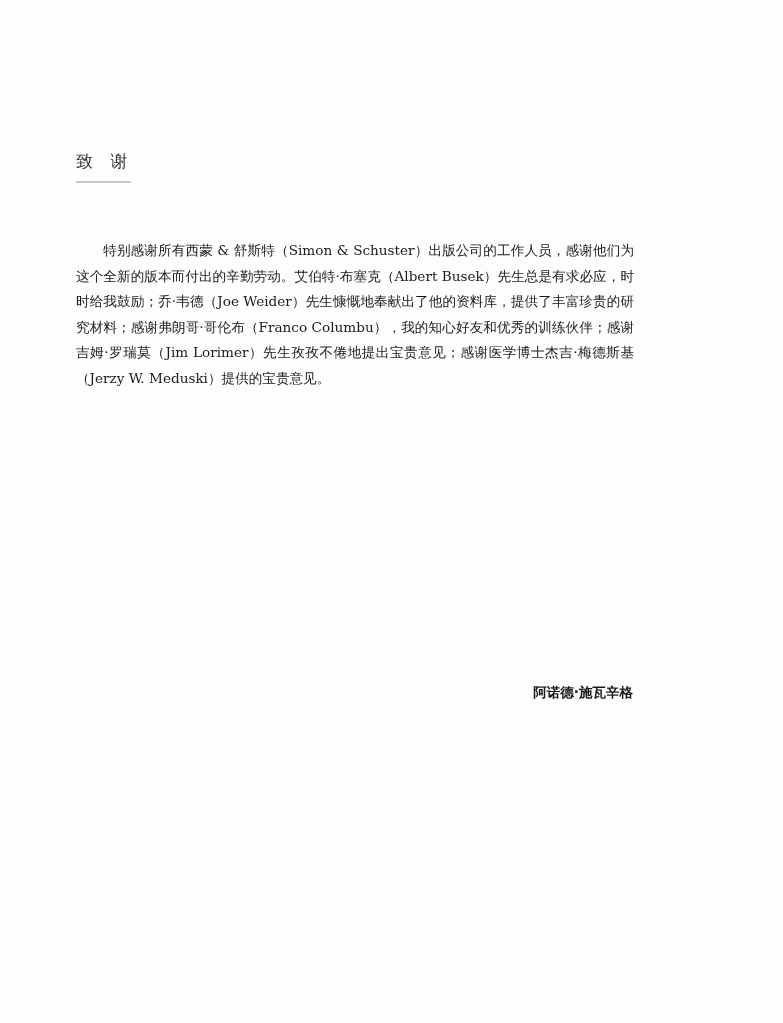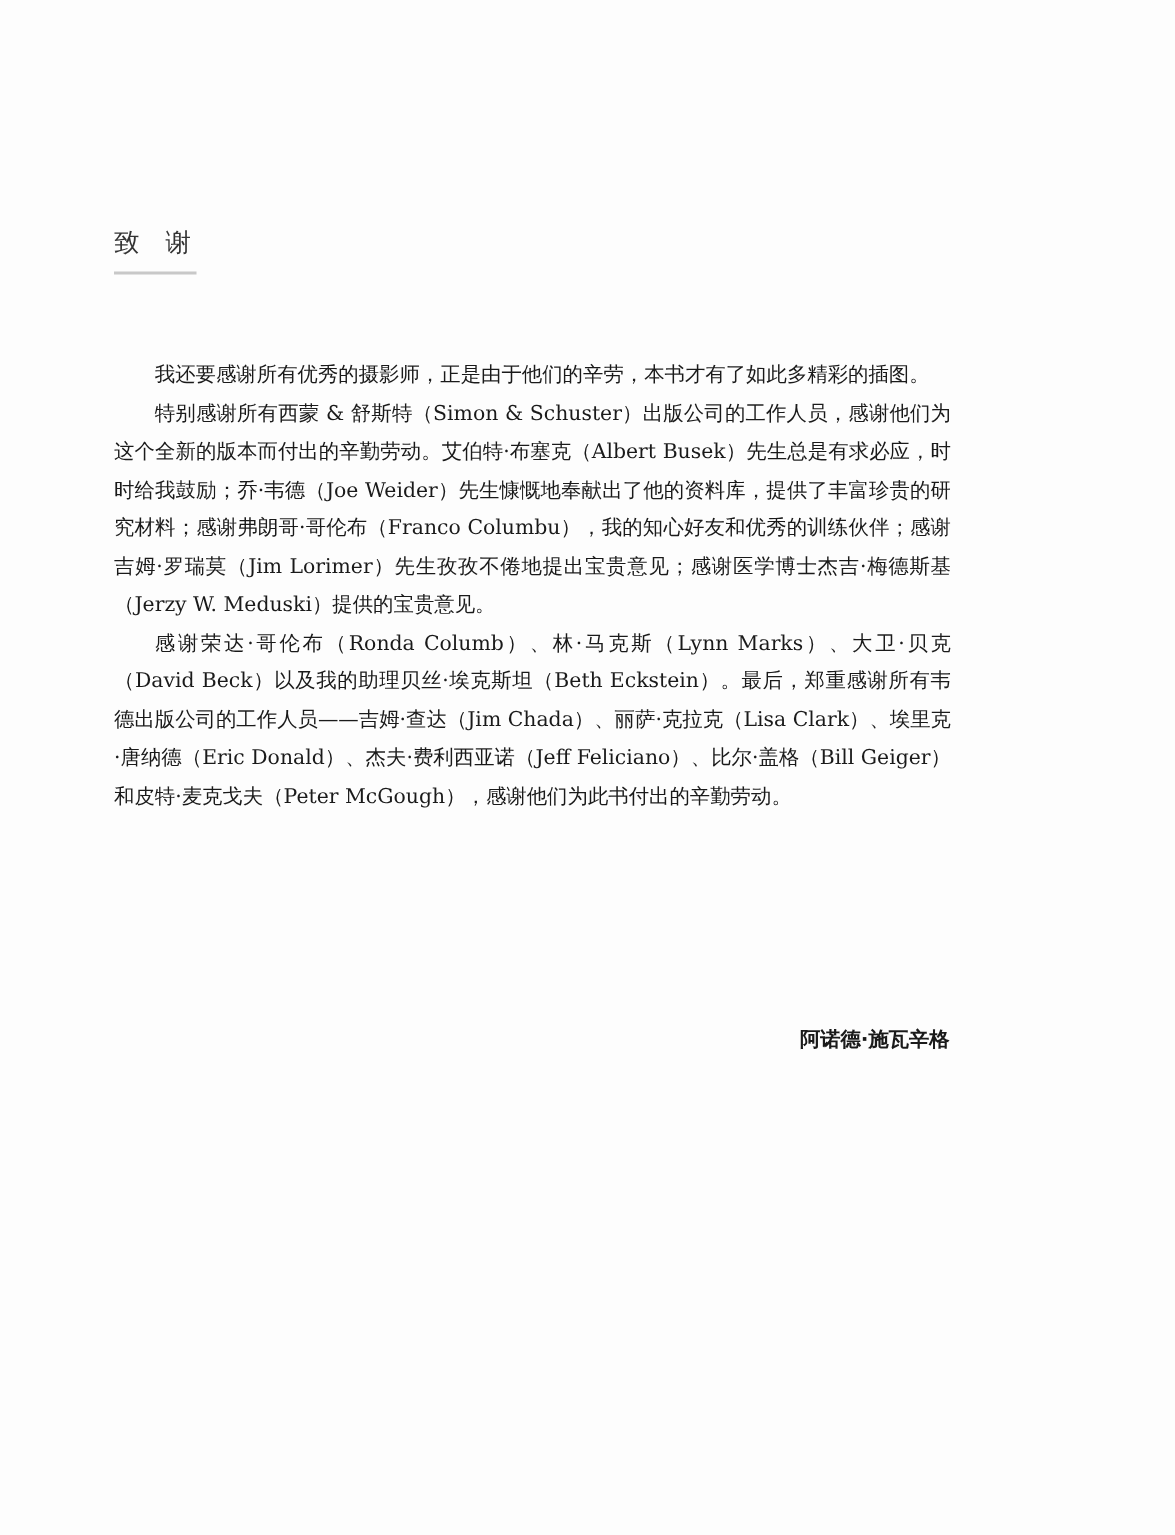--- a/index.html
+++ b/index.html
@@ -26,18 +26,16 @@
     font-weight:bold; font-size:13.5px;
   }
 </style>
 </head>
 <body>
 
 <div class="title">致 谢</div>
 <div class="title-rule"></div>
 
 <div class="body-text">
-  <p>我还要感谢所有优秀的摄影师，正是由于他们的辛劳，本书才有了如此多精彩的插图。</p>
   <p>特别感谢所有西蒙 &amp; 舒斯特（Simon &amp; Schuster）出版公司的工作人员，感谢他们为这个全新的版本而付出的辛勤劳动。艾伯特·布塞克（Albert Busek）先生总是有求必应，时时给我鼓励；乔·韦德（Joe Weider）先生慷慨地奉献出了他的资料库，提供了丰富珍贵的研究材料；感谢弗朗哥·哥伦布（Franco Columbu），我的知心好友和优秀的训练伙伴；感谢吉姆·罗瑞莫（Jim Lorimer）先生孜孜不倦地提出宝贵意见；感谢医学博士杰吉·梅德斯基（Jerzy W. Meduski）提供的宝贵意见。</p>
-  <p>感谢荣达·哥伦布（Ronda Columb）、林·马克斯（Lynn Marks）、大卫·贝克（David Beck）以及我的助理贝丝·埃克斯坦（Beth Eckstein）。最后，郑重感谢所有韦德出版公司的工作人员——吉姆·查达（Jim Chada）、丽萨·克拉克（Lisa Clark）、埃里克·唐纳德（Eric Donald）、杰夫·费利西亚诺（Jeff Feliciano）、比尔·盖格（Bill Geiger）和皮特·麦克戈夫（Peter McGough），感谢他们为此书付出的辛勤劳动。</p>
 </div>
 
 <div class="signature">阿诺德·施瓦辛格</div>
 
 </body></html>

